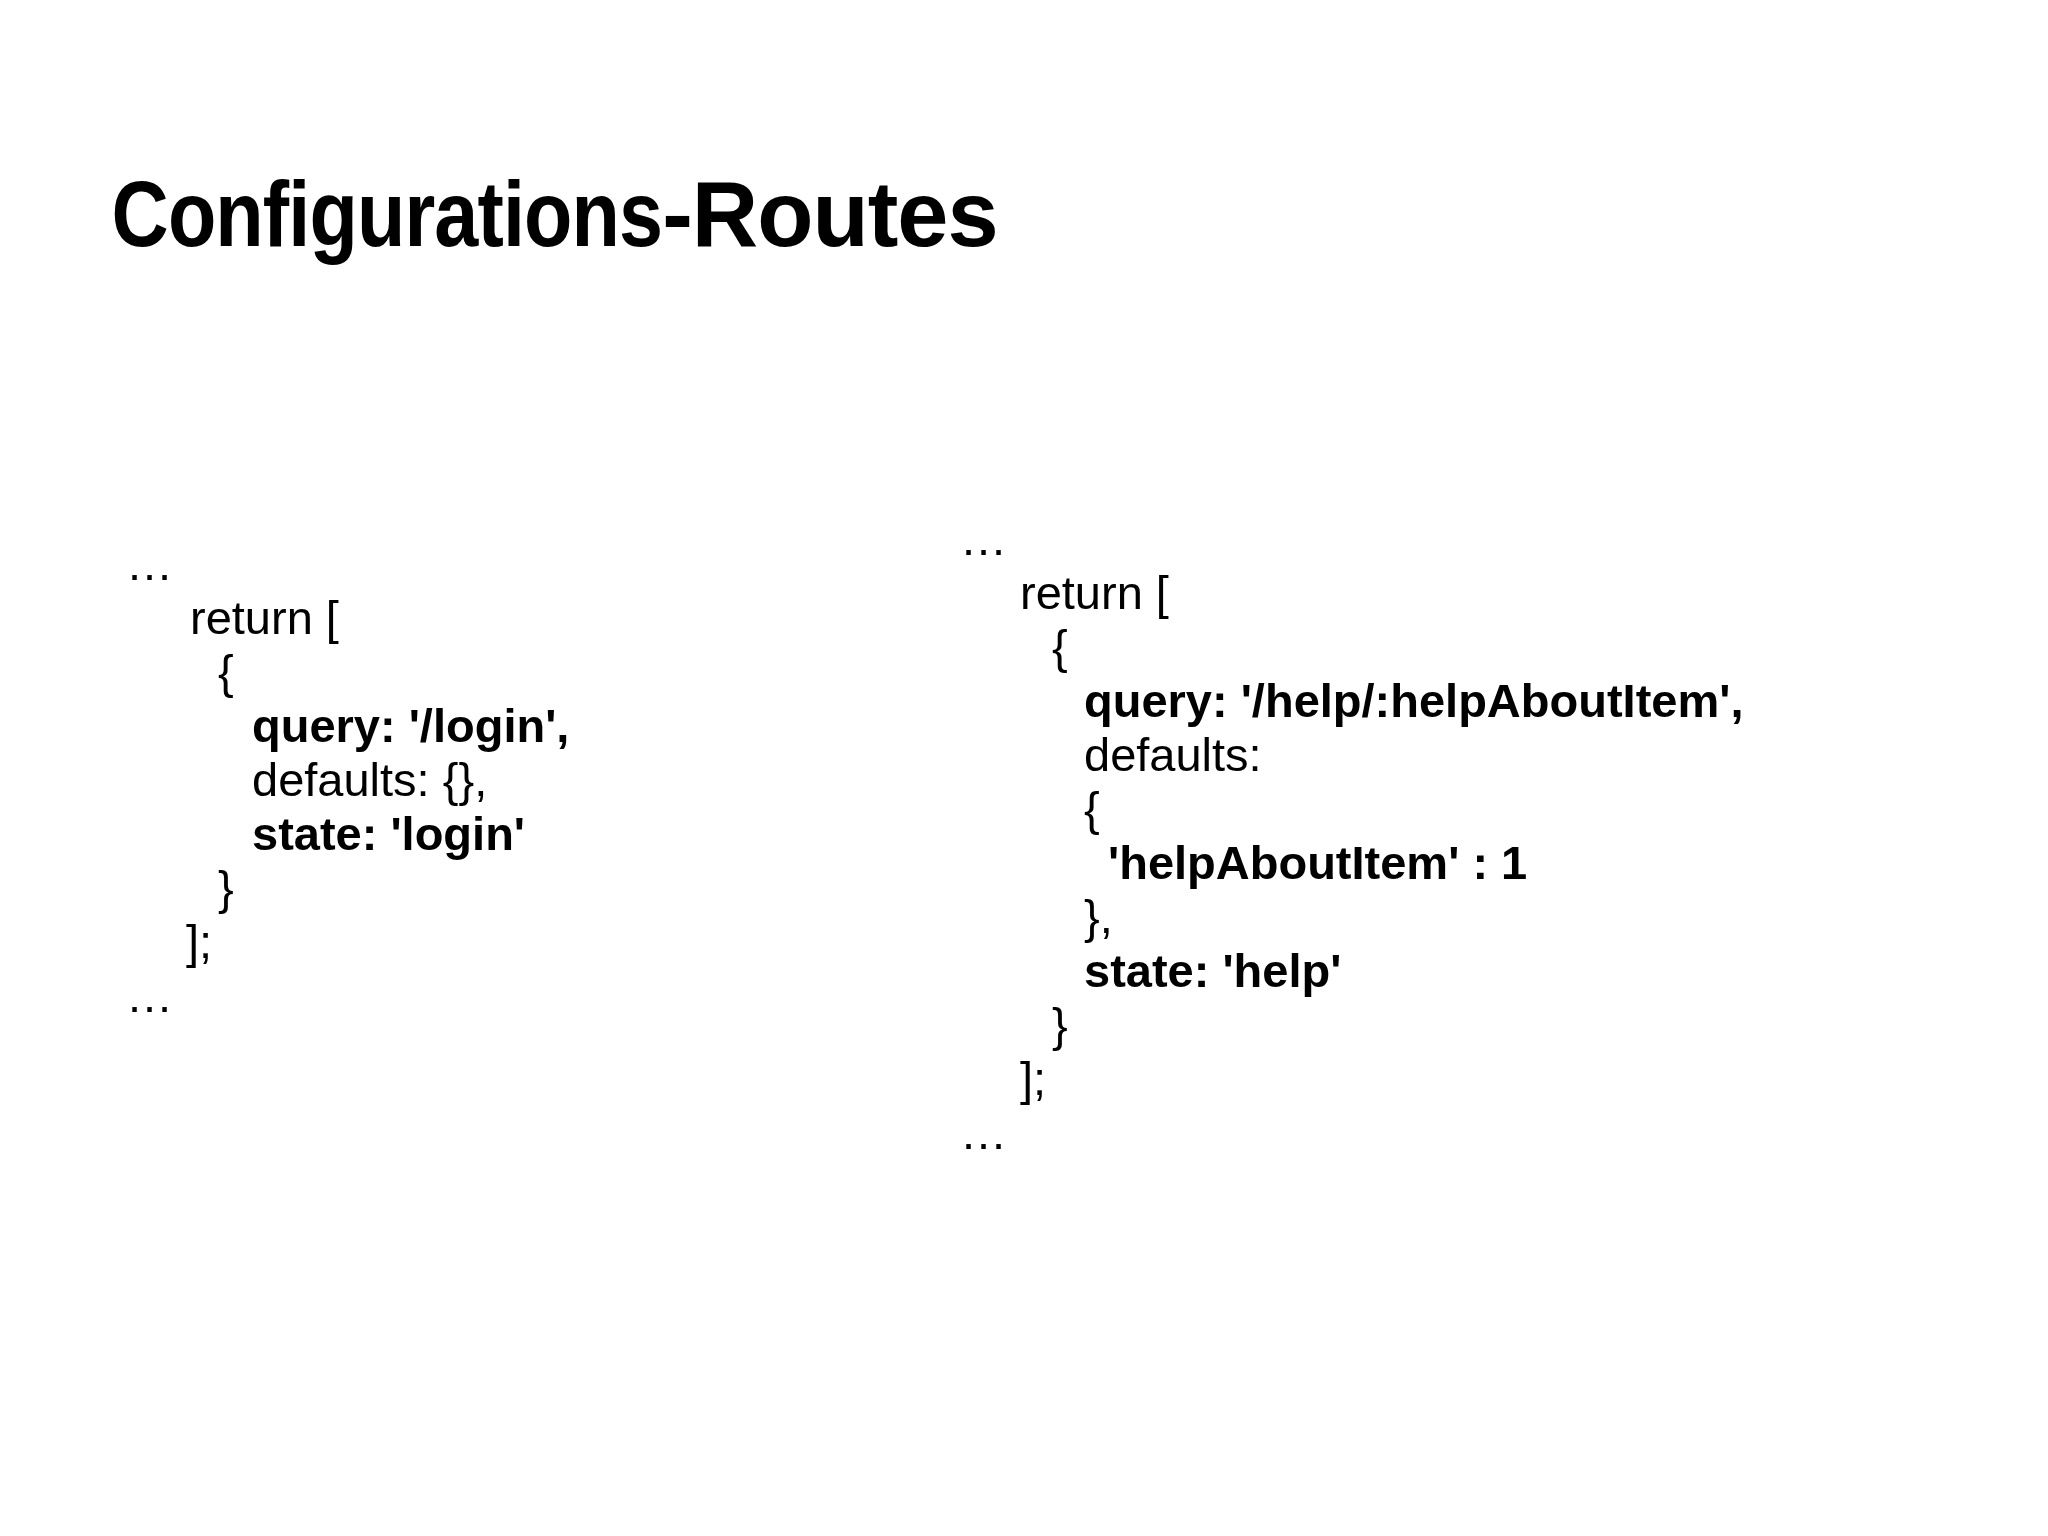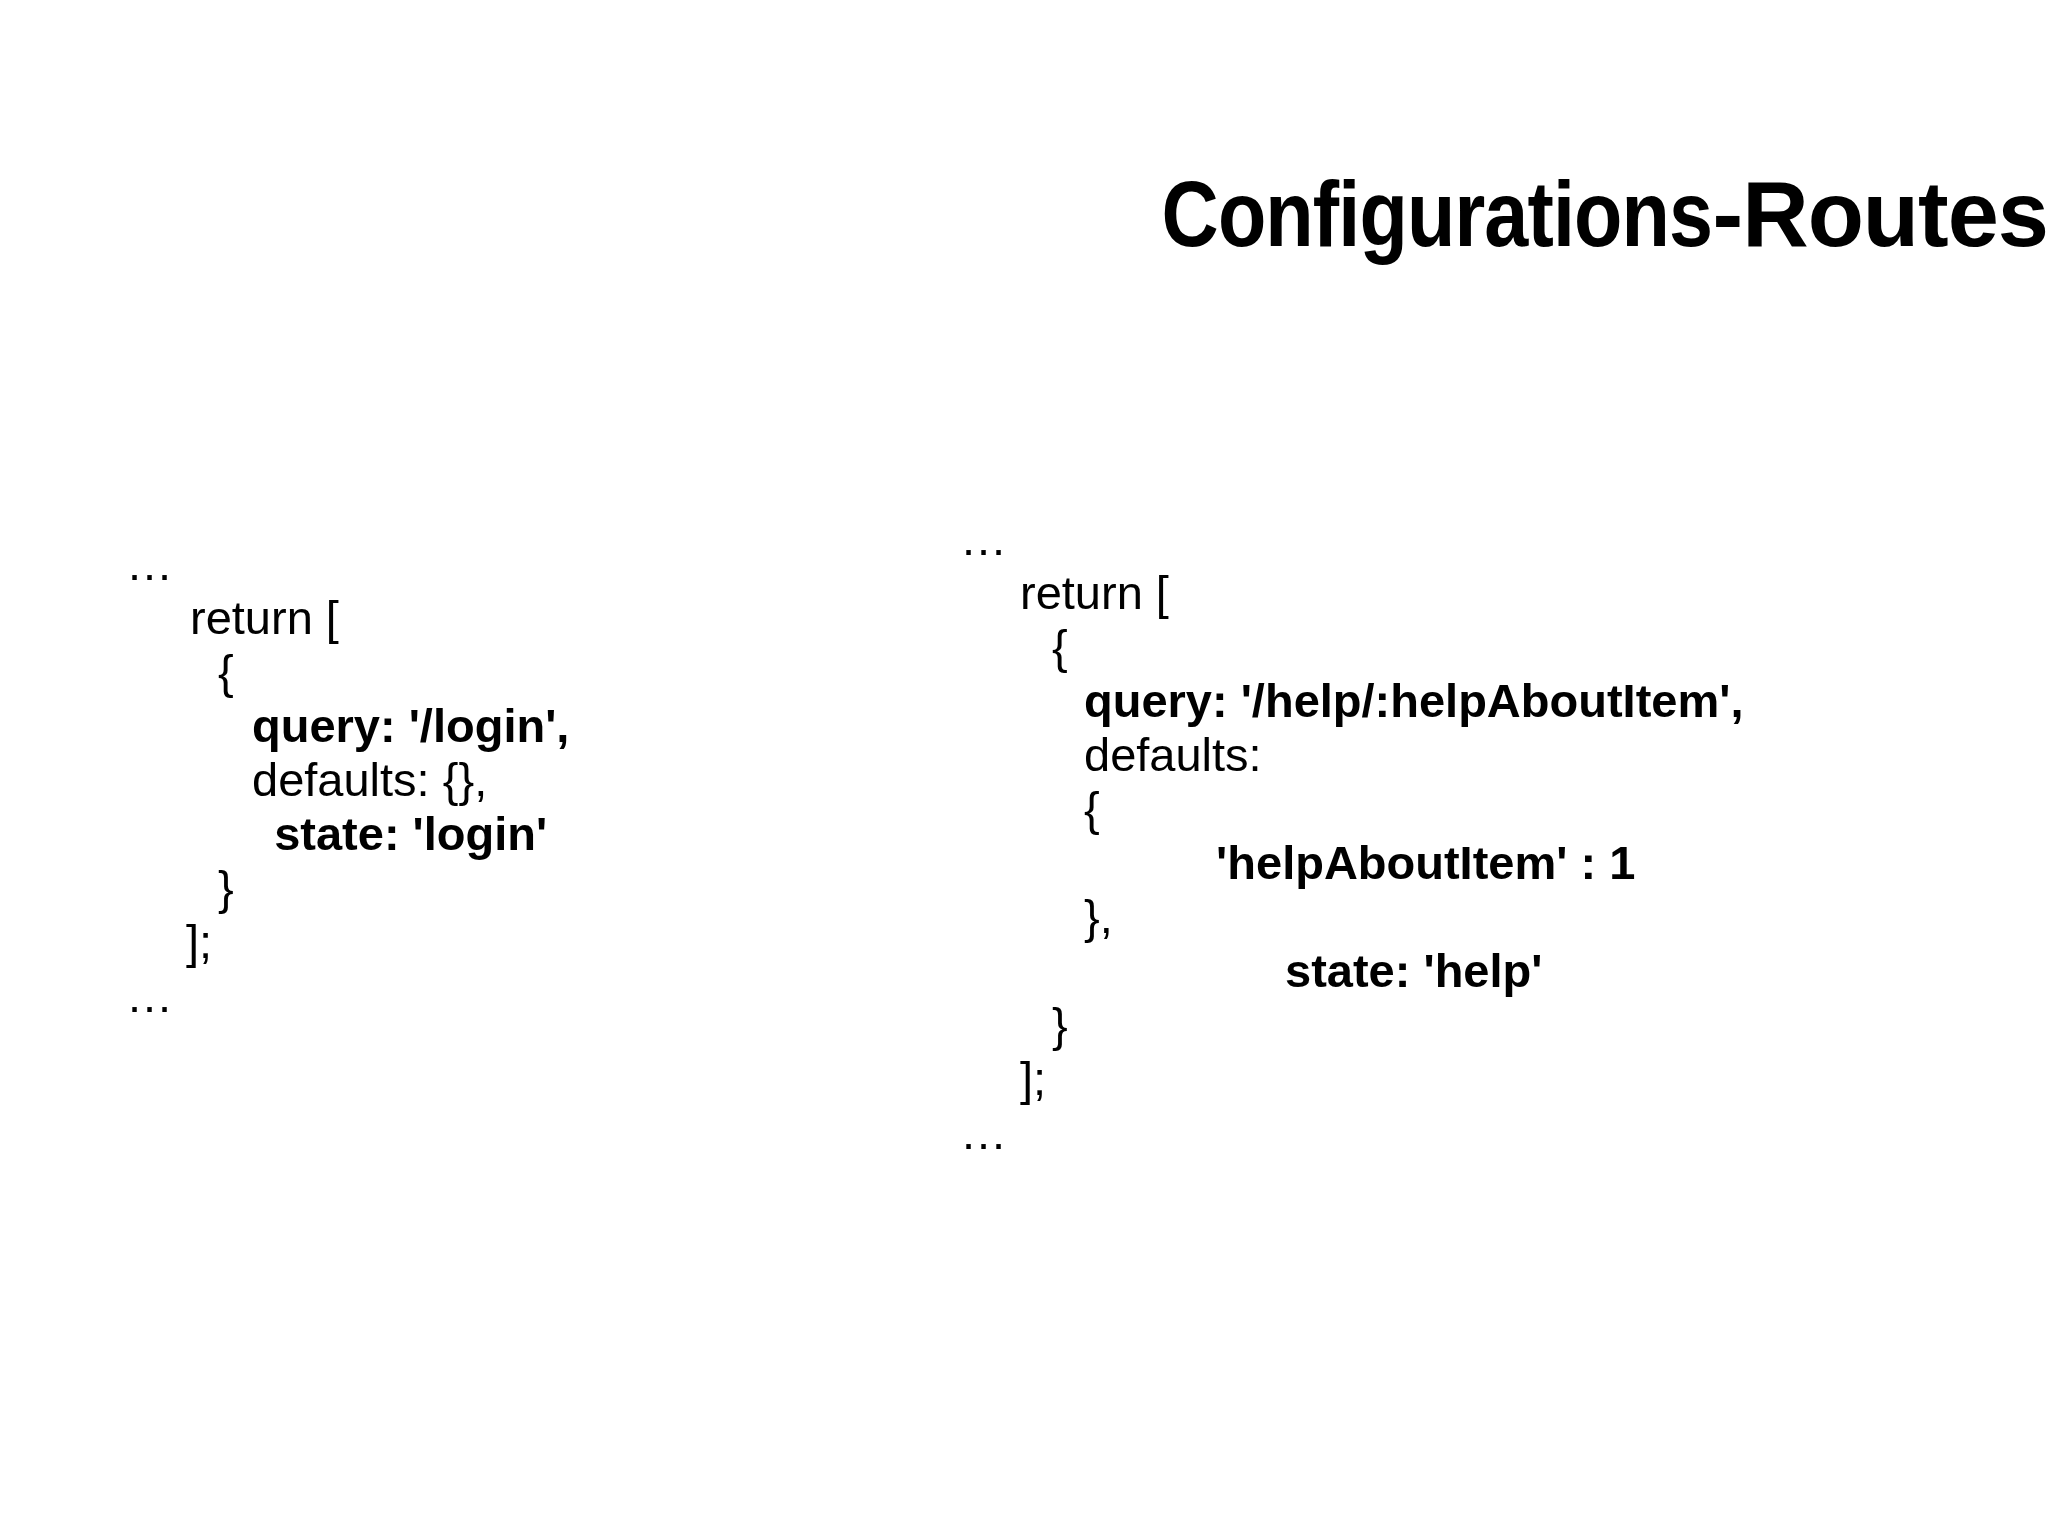--- a/index.html
+++ b/index.html
@@ -21,28 +21,29 @@
     inset: 0;
     background: #ffffff;
   }
 
   
   #slide-title {
     position: absolute;
     left: 0;
     right: 0;
     top: 168px;
-    text-align: right;
+    text-align: left;
     font-family: "Liberation Sans", sans-serif;
     font-weight: bold;
     font-size: 92px;
     line-height: 1.0;
     letter-spacing: -1px;
     color: #000000;
     white-space: nowrap;
+    padding-left: 22px;
   }
   #slide-title .t-main {
     display: inline-block;
     transform: scaleX(0.86);
     transform-origin: right center;
   }
   #slide-title .t-tail {
     display: inline-block;
   }
 
@@ -57,21 +58,20 @@
   }
   .code-line {
     display: block;
     white-space: pre;
     font-size: 47px;
     line-height: 1.0;
     height: 54px;
   }
   .code-line.b {
     font-weight: bold;
-    text-align: center;
   }
   .code-line.n {
     font-weight: normal;
   }
   .ellipsis-line {
     font-size: 47px;
     letter-spacing: 2px;
   }
 
   #code-left {

